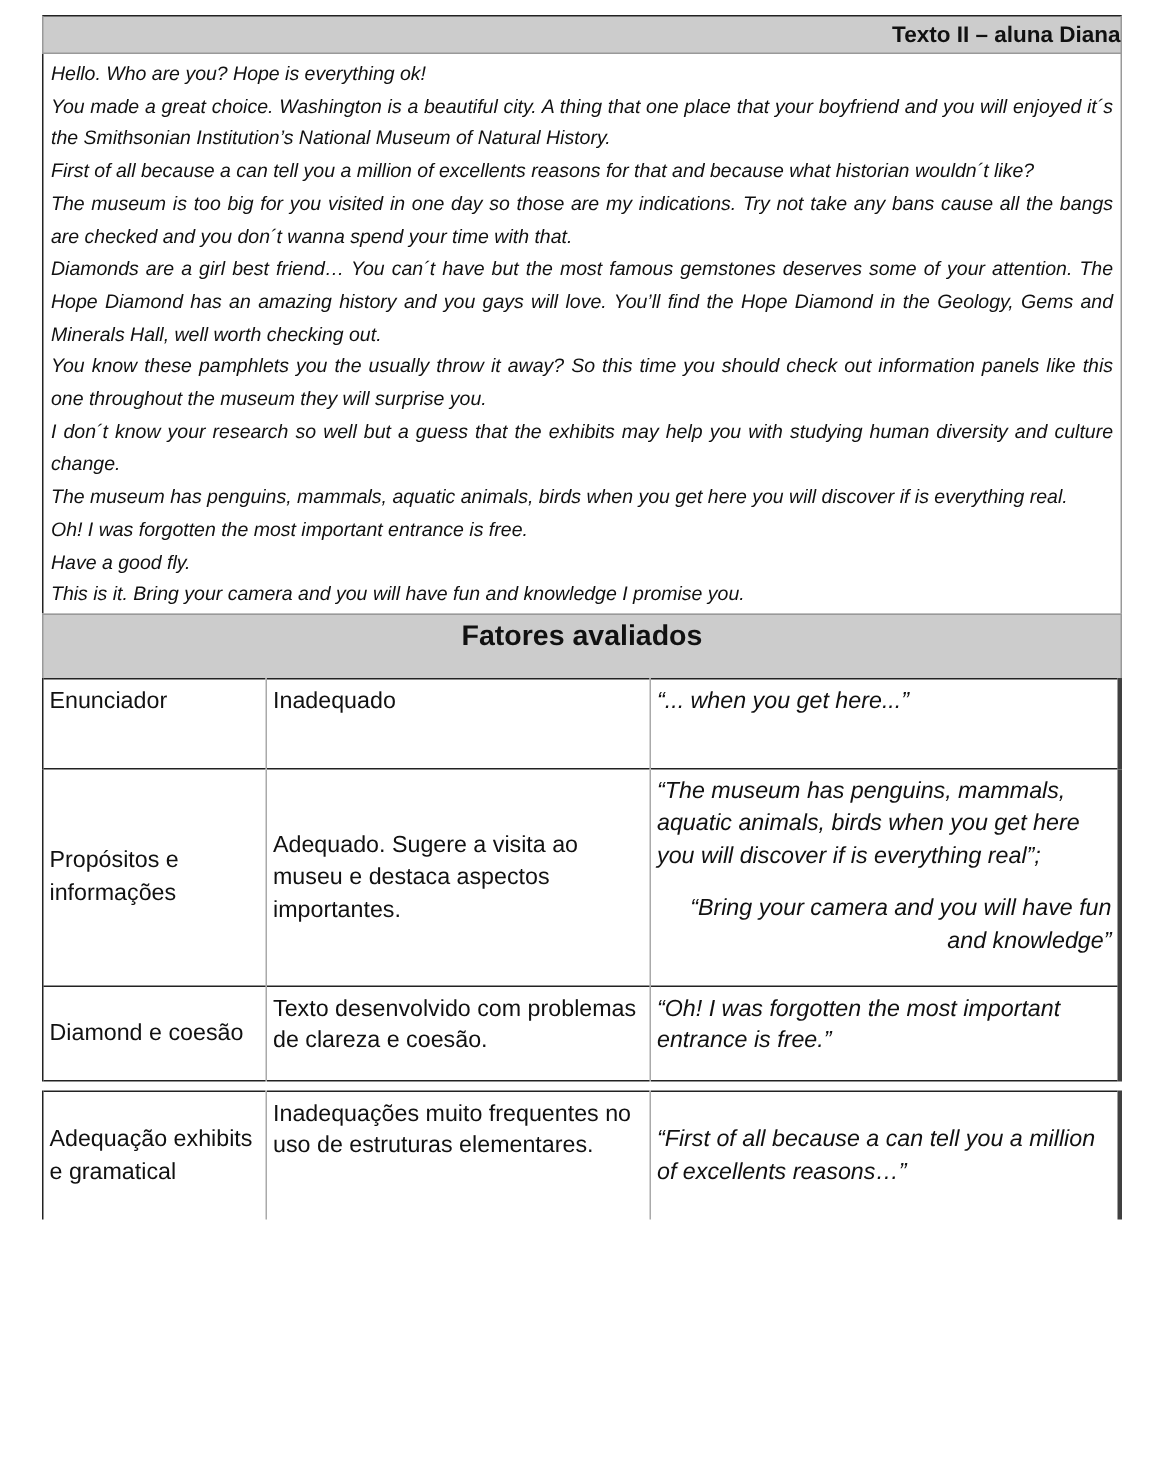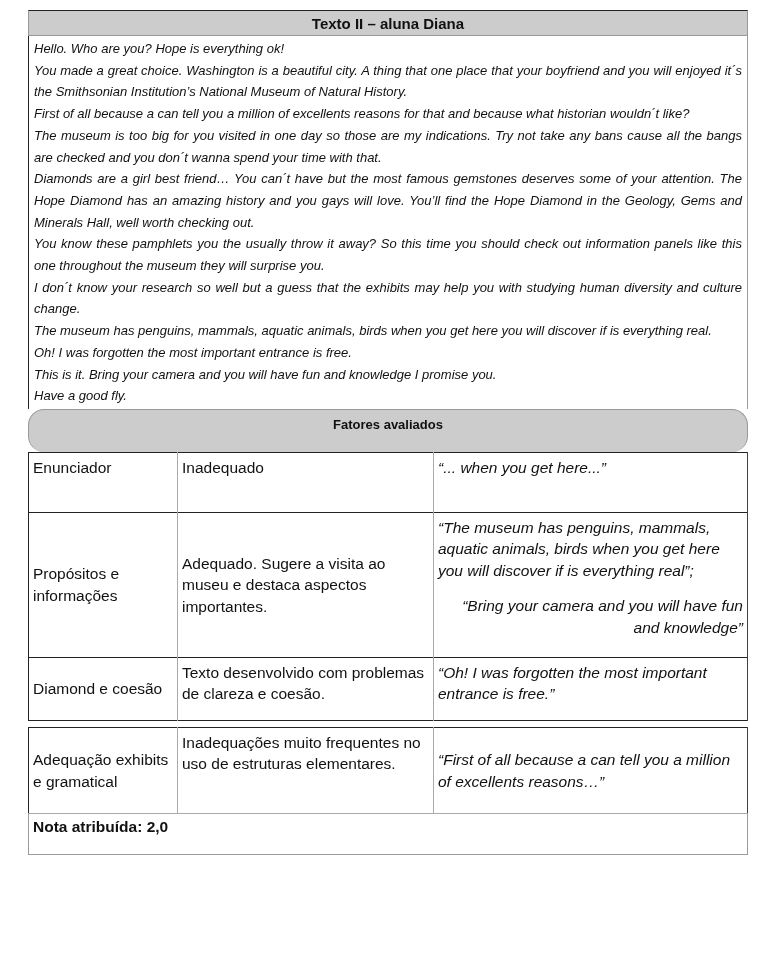--- a/index.html
+++ b/index.html
@@ -1,26 +1,26 @@
 <!DOCTYPE html>
 <html><head>
 <meta charset="utf-8">
 <style>
   html, body { margin: 0; padding: 0; background: #ffffff; }
   body { width: 784px; height: 978px; position: relative; font-family: "Liberation Sans", sans-serif; color: #111; }
   .doc { position: absolute; left: 28px; top: 10px; width: 720px; }
-  .hdr { background: #cccccc; border-top: 1px solid #222; border-left: 1px solid #999; border-right: 1px solid #999; border-bottom: 1px solid #999; height: 26px; line-height: 26px; text-align: center; font-weight: bold; font-size: 15px; box-sizing: border-box; }
+  .hdr { background: #cccccc; border-top: 1px solid #222; border-left: 1px solid #999; border-right: 1px solid #999; border-bottom: 1px solid #999; height: 26px; line-height: 26px; text-align: right; font-weight: bold; font-size: 15px; box-sizing: border-box; }
   .text-box { border-left: 1px solid #222; border-right: 1px solid #999; padding: 2px 5px 2px 5px; font-style: italic; font-size: 13px; line-height: 21.7px; text-align: justify; }
   .text-box p { margin: 0; }
-  .hdr2 { background: #cccccc; border-top: 1px solid #999; border-left: 1px solid #999; border-right: 1px solid #999; height: 43px; line-height: 30px; text-align: center; font-weight: bold; font-size: 13px; box-sizing: border-box; border-radius: 16px; }
+  .hdr2 { background: #cccccc; border-top: 1px solid #999; border-left: 1px solid #999; border-right: 1px solid #999; height: 43px; line-height: 30px; text-align: center; font-weight: bold; font-size: 19px; box-sizing: border-box; }
   table { border-collapse: collapse; width: 720px; table-layout: fixed; font-size: 15.5px; }
   td { vertical-align: top; padding: 4px 4px; line-height: 21.5px; }
   td.c1 { width: 140px; border-left: 1px solid #222; border-right: 1px solid #aaa; }
   td.c2 { width: 247px; border-right: 1px solid #aaa; }
-  td.c3 { border-right: 1px solid #404040; font-style: italic; margin-left: 29px; }
+  td.c3 { border-right: 3px solid #404040; font-style: italic; margin-left: 29px; }
   tr.r { border-top: 1px solid #222; }
   tr.last { border-bottom: 1px solid #222; }
   td.mid { vertical-align: middle; }
   .q p { margin: 0; }
   .q p + p { margin-top: 14px; text-align: right; }
   .table2 { margin-top: 6px; }
   .nota { border: 1px solid #999; border-top: 1px solid #aaa; height: 42px; padding: 4px 4px; font-weight: bold; font-size: 15.5px; box-sizing: border-box; }
 </style>
 </head>
 <body>
@@ -31,22 +31,22 @@
   <div class="text-box">
     <p>Hello. Who are you? Hope is everything ok!</p>
     <p>You made a great choice. Washington is a beautiful city. A thing that one place that your boyfriend and you will enjoyed it´s the Smithsonian Institution’s National Museum of Natural History.</p>
     <p>First of all because a can tell you a million of excellents reasons for that and because what historian wouldn´t like?</p>
     <p>The museum is too big for you visited in one day so those are my indications. Try not take any bans cause all the bangs are checked and you don´t wanna spend your time with that.</p>
     <p>Diamonds are a girl best friend… You can´t have but the most famous gemstones deserves some of your attention. The Hope Diamond has an amazing history and you gays will love. You’ll find the Hope Diamond in the Geology, Gems and Minerals Hall, well worth checking out.</p>
     <p>You know these pamphlets you the usually throw it away? So this time you should check out information panels like this one throughout the museum they will surprise you.</p>
     <p>I don´t know your research so well but a guess that the exhibits may help you with studying human diversity and culture change.</p>
     <p>The museum has penguins, mammals, aquatic animals, birds when you get here you will discover if is everything real.</p>
     <p>Oh! I was forgotten the most important entrance is free.</p>
+    <p>Have a good fly.</p>
     <p>This is it. Bring your camera and you will have fun and knowledge I promise you.</p>
-    <p>Have a good fly.</p>
   </div>
 
   <div class="hdr2">Fatores avaliados</div>
 
   <table>
     <tbody>
         <tr class="r" style="height:60px;">
       <td class="c1">Enunciador</td>
       <td class="c2">Inadequado</td>
       <td class="c3">“... when you get here...”</td>
@@ -70,14 +70,13 @@
   <table class="table2">
     <tbody>
         <tr class="r" style="height:86px;">
       <td class="c1 mid">Adequação exhibits e gramatical</td>
       <td class="c2">Inadequações muito frequentes no uso de estruturas elementares.</td>
       <td class="c3 mid">“First of all because a can tell you a million of excellents reasons…”</td>
     </tr>
   </tbody>
     </table>
 
-  <div class="nota">Nota atribuída: 2,0</div>
 </div>
 
 </body></html>

